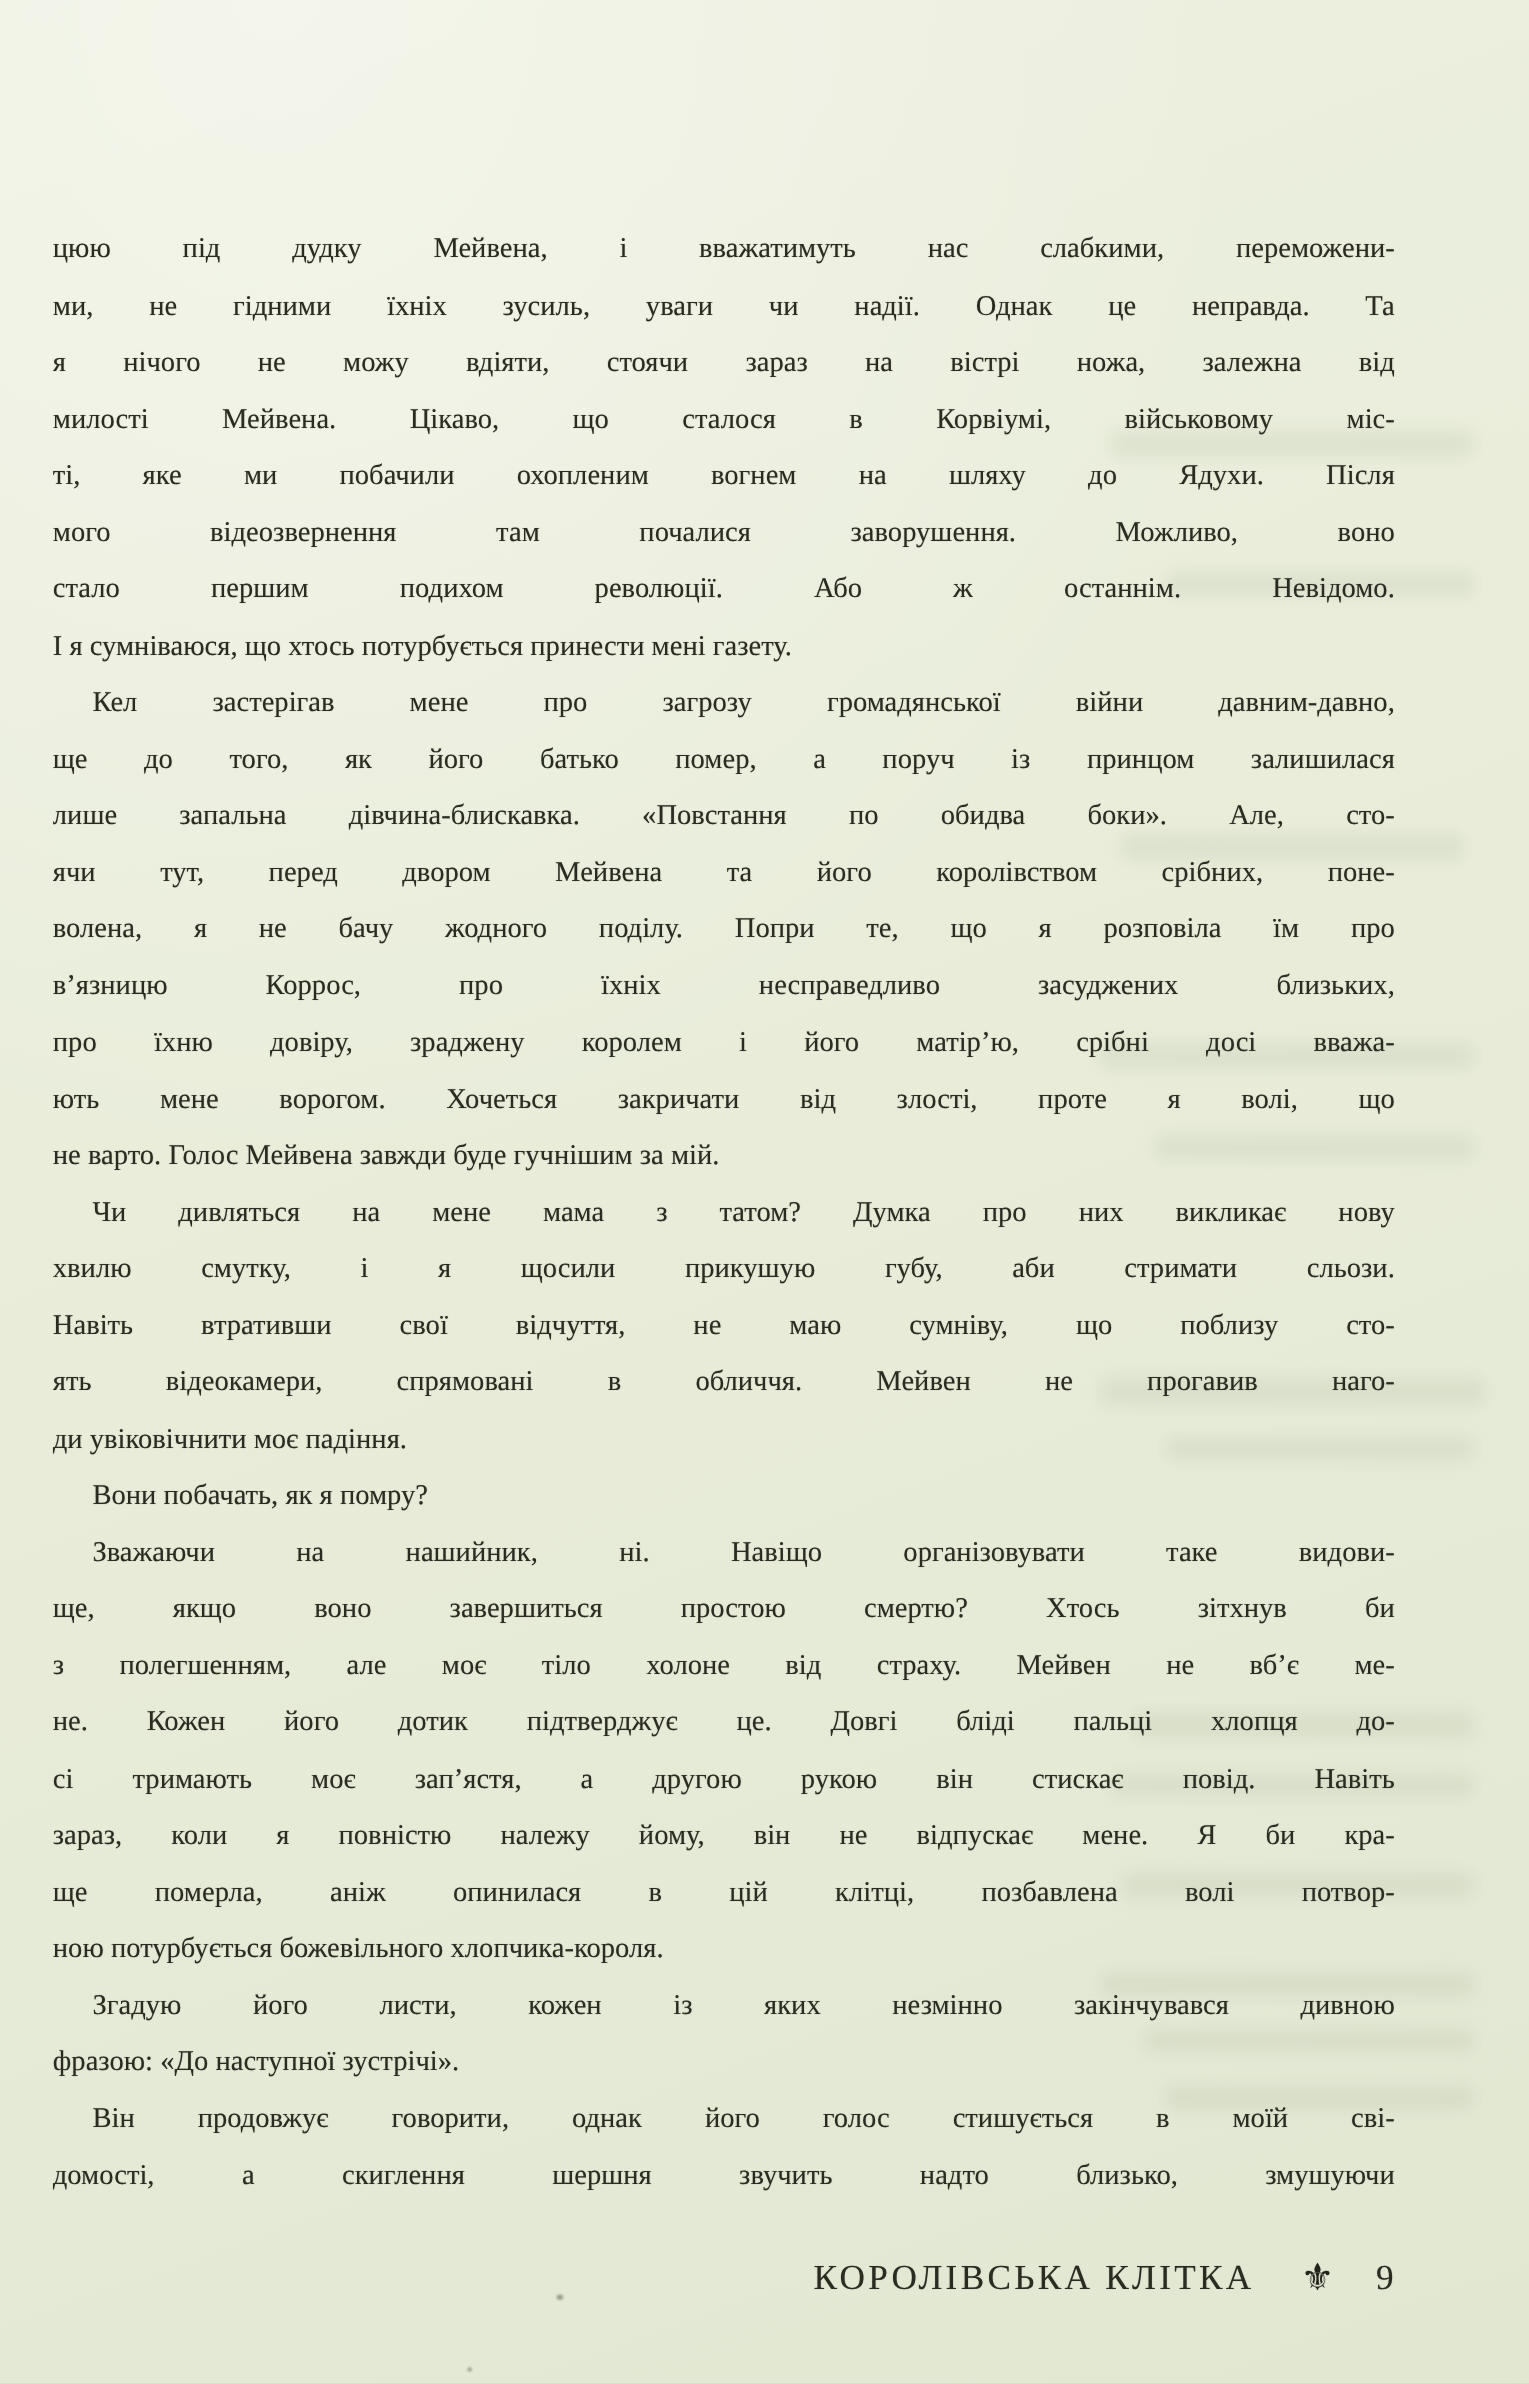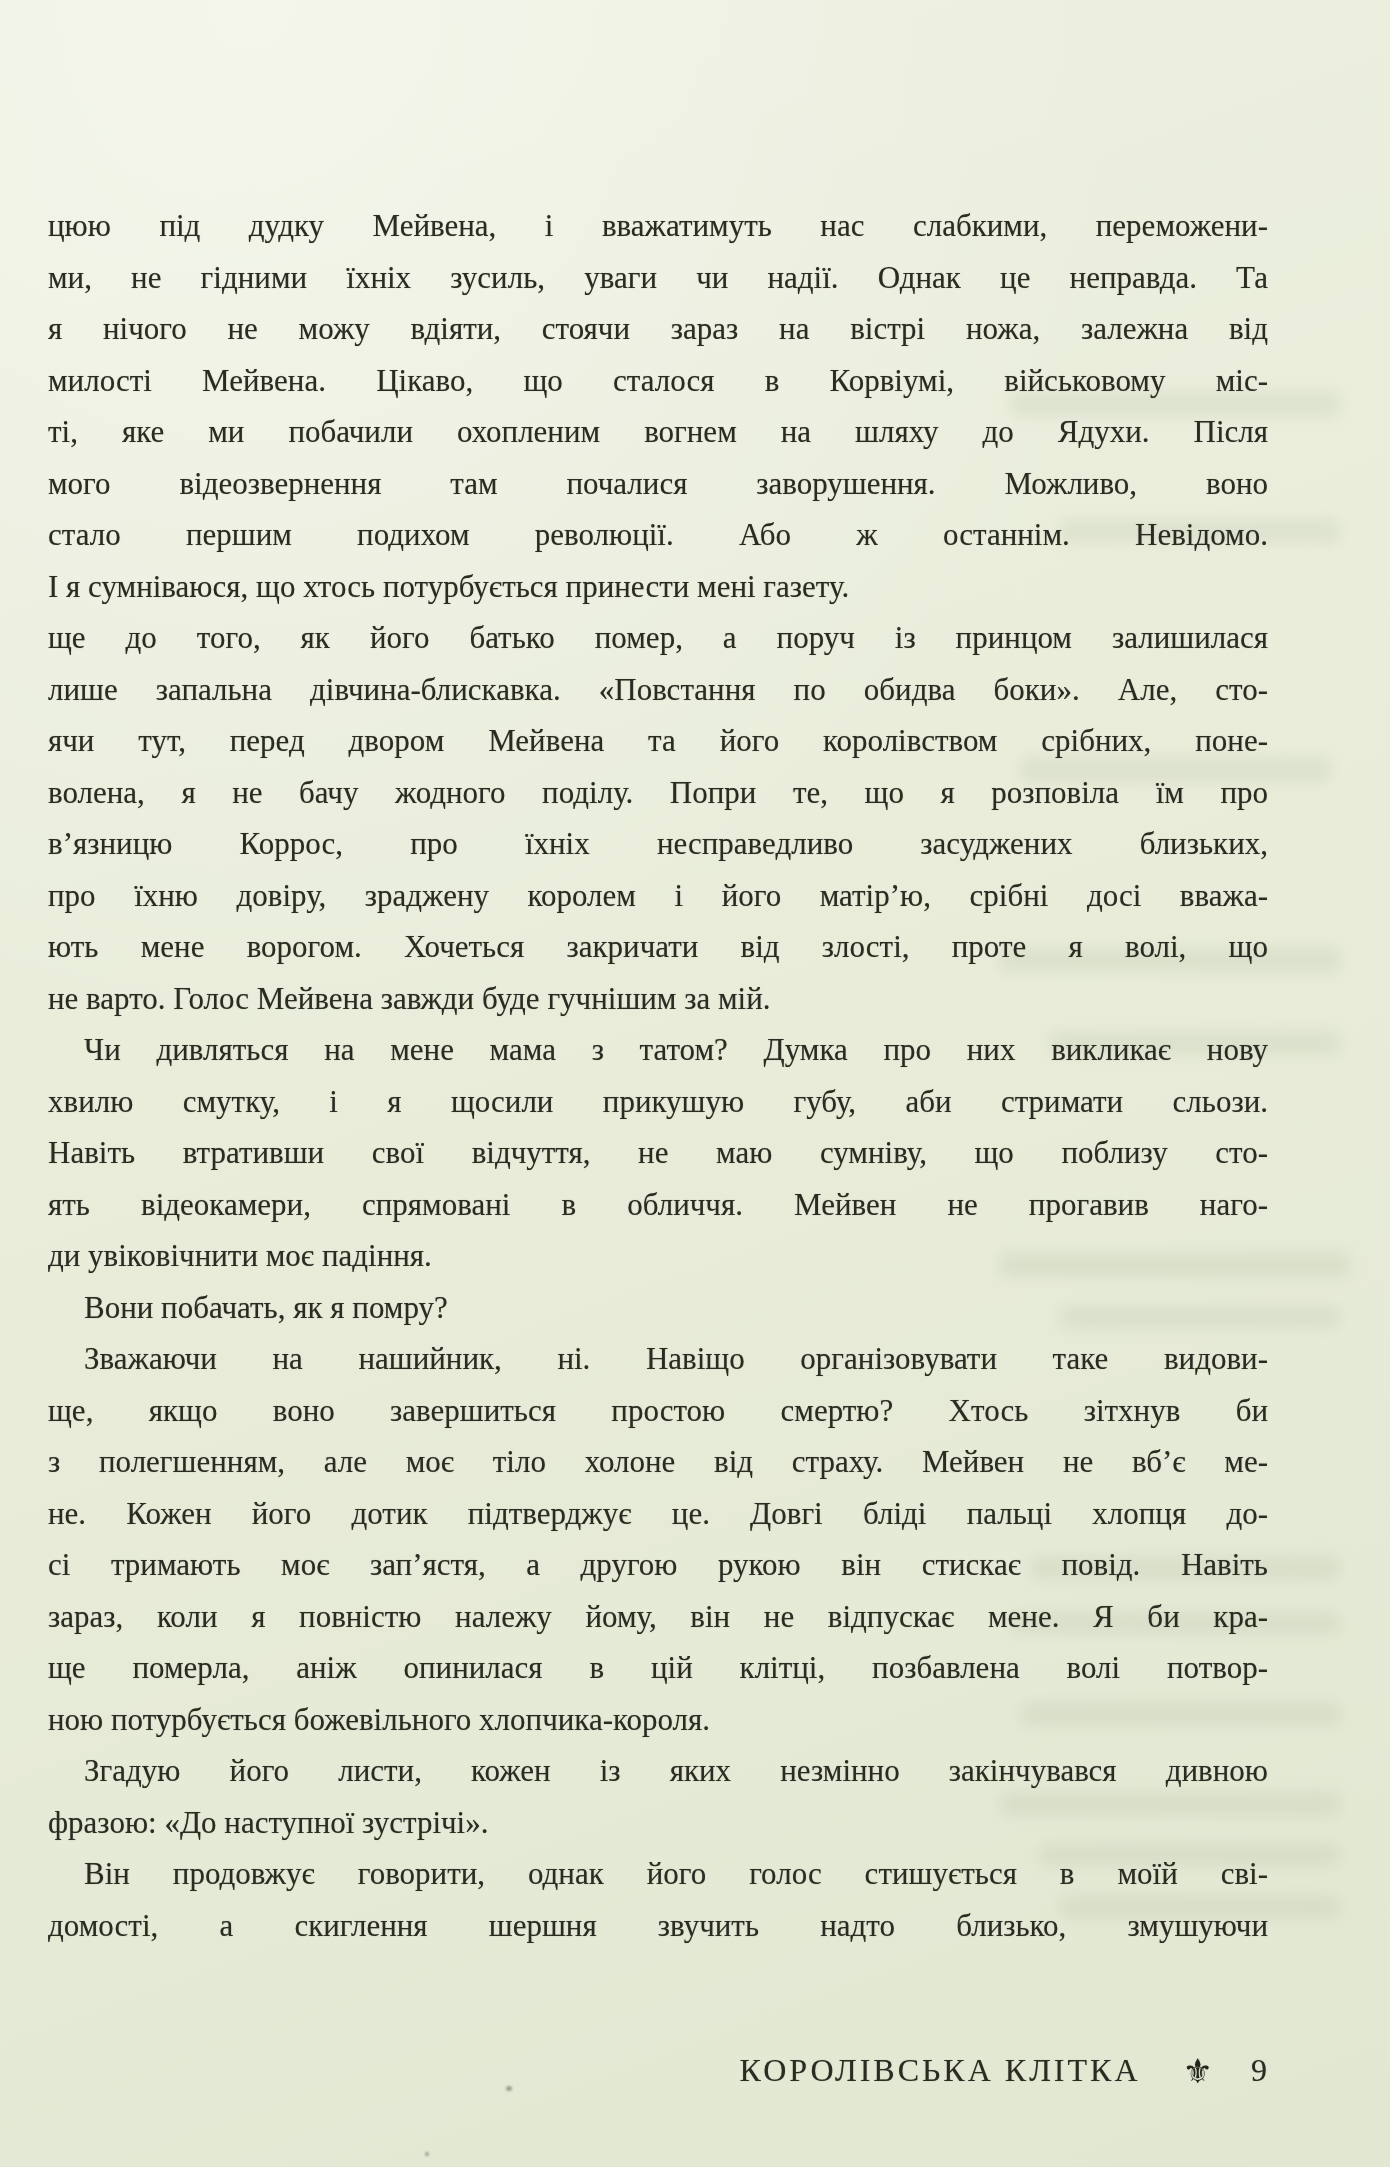--- a/index.html
+++ b/index.html
@@ -11,21 +11,21 @@
     background:
       radial-gradient(120% 90% at 18% 0%, rgba(255,255,255,0.38), rgba(255,255,255,0) 55%),
       linear-gradient(160deg,#edf0e0 0%,#e9edda 40%,#e5ead6 75%,#e2e7d2 100%);
     font-family:"Liberation Serif","DejaVu Serif",serif;
     color:#2a2c22;
   }
   
   .text-block{
     position:absolute;
     left:48px;top:200px;width:1220px;
-    font-size:31px;
+    font-size:26px;
     line-height:51.5px;
     text-shadow:0 0 1px rgba(42,44,34,.38);
   }
   .line{
     text-align:justify;
     text-align-last:justify;
     height:51.5px;
     overflow:hidden;
   }
   .line.end{text-align-last:left;}
@@ -104,20 +104,21 @@
 
   <div class="text-block">
       <div class="line"><span>цюю під дудку Мейвена, і вважатимуть нас слабкими, переможени-</span></div>
       <div class="line"><span>ми, не гідними їхніх зусиль, уваги чи надії. Однак це неправда. Та</span></div>
       <div class="line"><span>я нічого не можу вдіяти, стоячи зараз на вістрі ножа, залежна від</span></div>
       <div class="line"><span>милості Мейвена. Цікаво, що сталося в Корвіумі, військовому міс-</span></div>
       <div class="line"><span>ті, яке ми побачили охопленим вогнем на шляху до Ядухи. Після</span></div>
       <div class="line"><span>мого відеозвернення там почалися заворушення. Можливо, воно</span></div>
       <div class="line"><span>стало першим подихом революції. Або ж останнім. Невідомо.</span></div>
       <div class="line end"><span>І я сумніваюся, що хтось потурбується принести мені газету.</span></div>
+      <div class="line indent"><span>Кел застерігав мене про загрозу громадянської війни давним-давно,</span></div>
       <div class="line"><span>ще до того, як його батько помер, а поруч із принцом залишилася</span></div>
       <div class="line"><span>лише запальна дівчина-блискавка. </span><span class="it">«Повстання по обидва боки»</span><span>. Але, сто-</span></div>
       <div class="line"><span>ячи тут, перед двором Мейвена та його королівством срібних, поне-</span></div>
       <div class="line"><span>волена, я не бачу жодного поділу. Попри те, що я розповіла їм про</span></div>
       <div class="line"><span>в’язницю Коррос, про їхніх несправедливо засуджених близьких,</span></div>
       <div class="line"><span>про їхню довіру, зраджену королем і його матір’ю, срібні досі вважа-</span></div>
       <div class="line"><span>ють мене ворогом. Хочеться закричати від злості, проте я волі, що</span></div>
       <div class="line end"><span>не варто. Голос Мейвена завжди буде гучнішим за мій.</span></div>
       <div class="line indent"><span class="it">Чи дивляться на мене мама з татом?</span><span> Думка про них викликає нову</span></div>
       <div class="line"><span>хвилю смутку, і я щосили прикушую губу, аби стримати сльози.</span></div>

